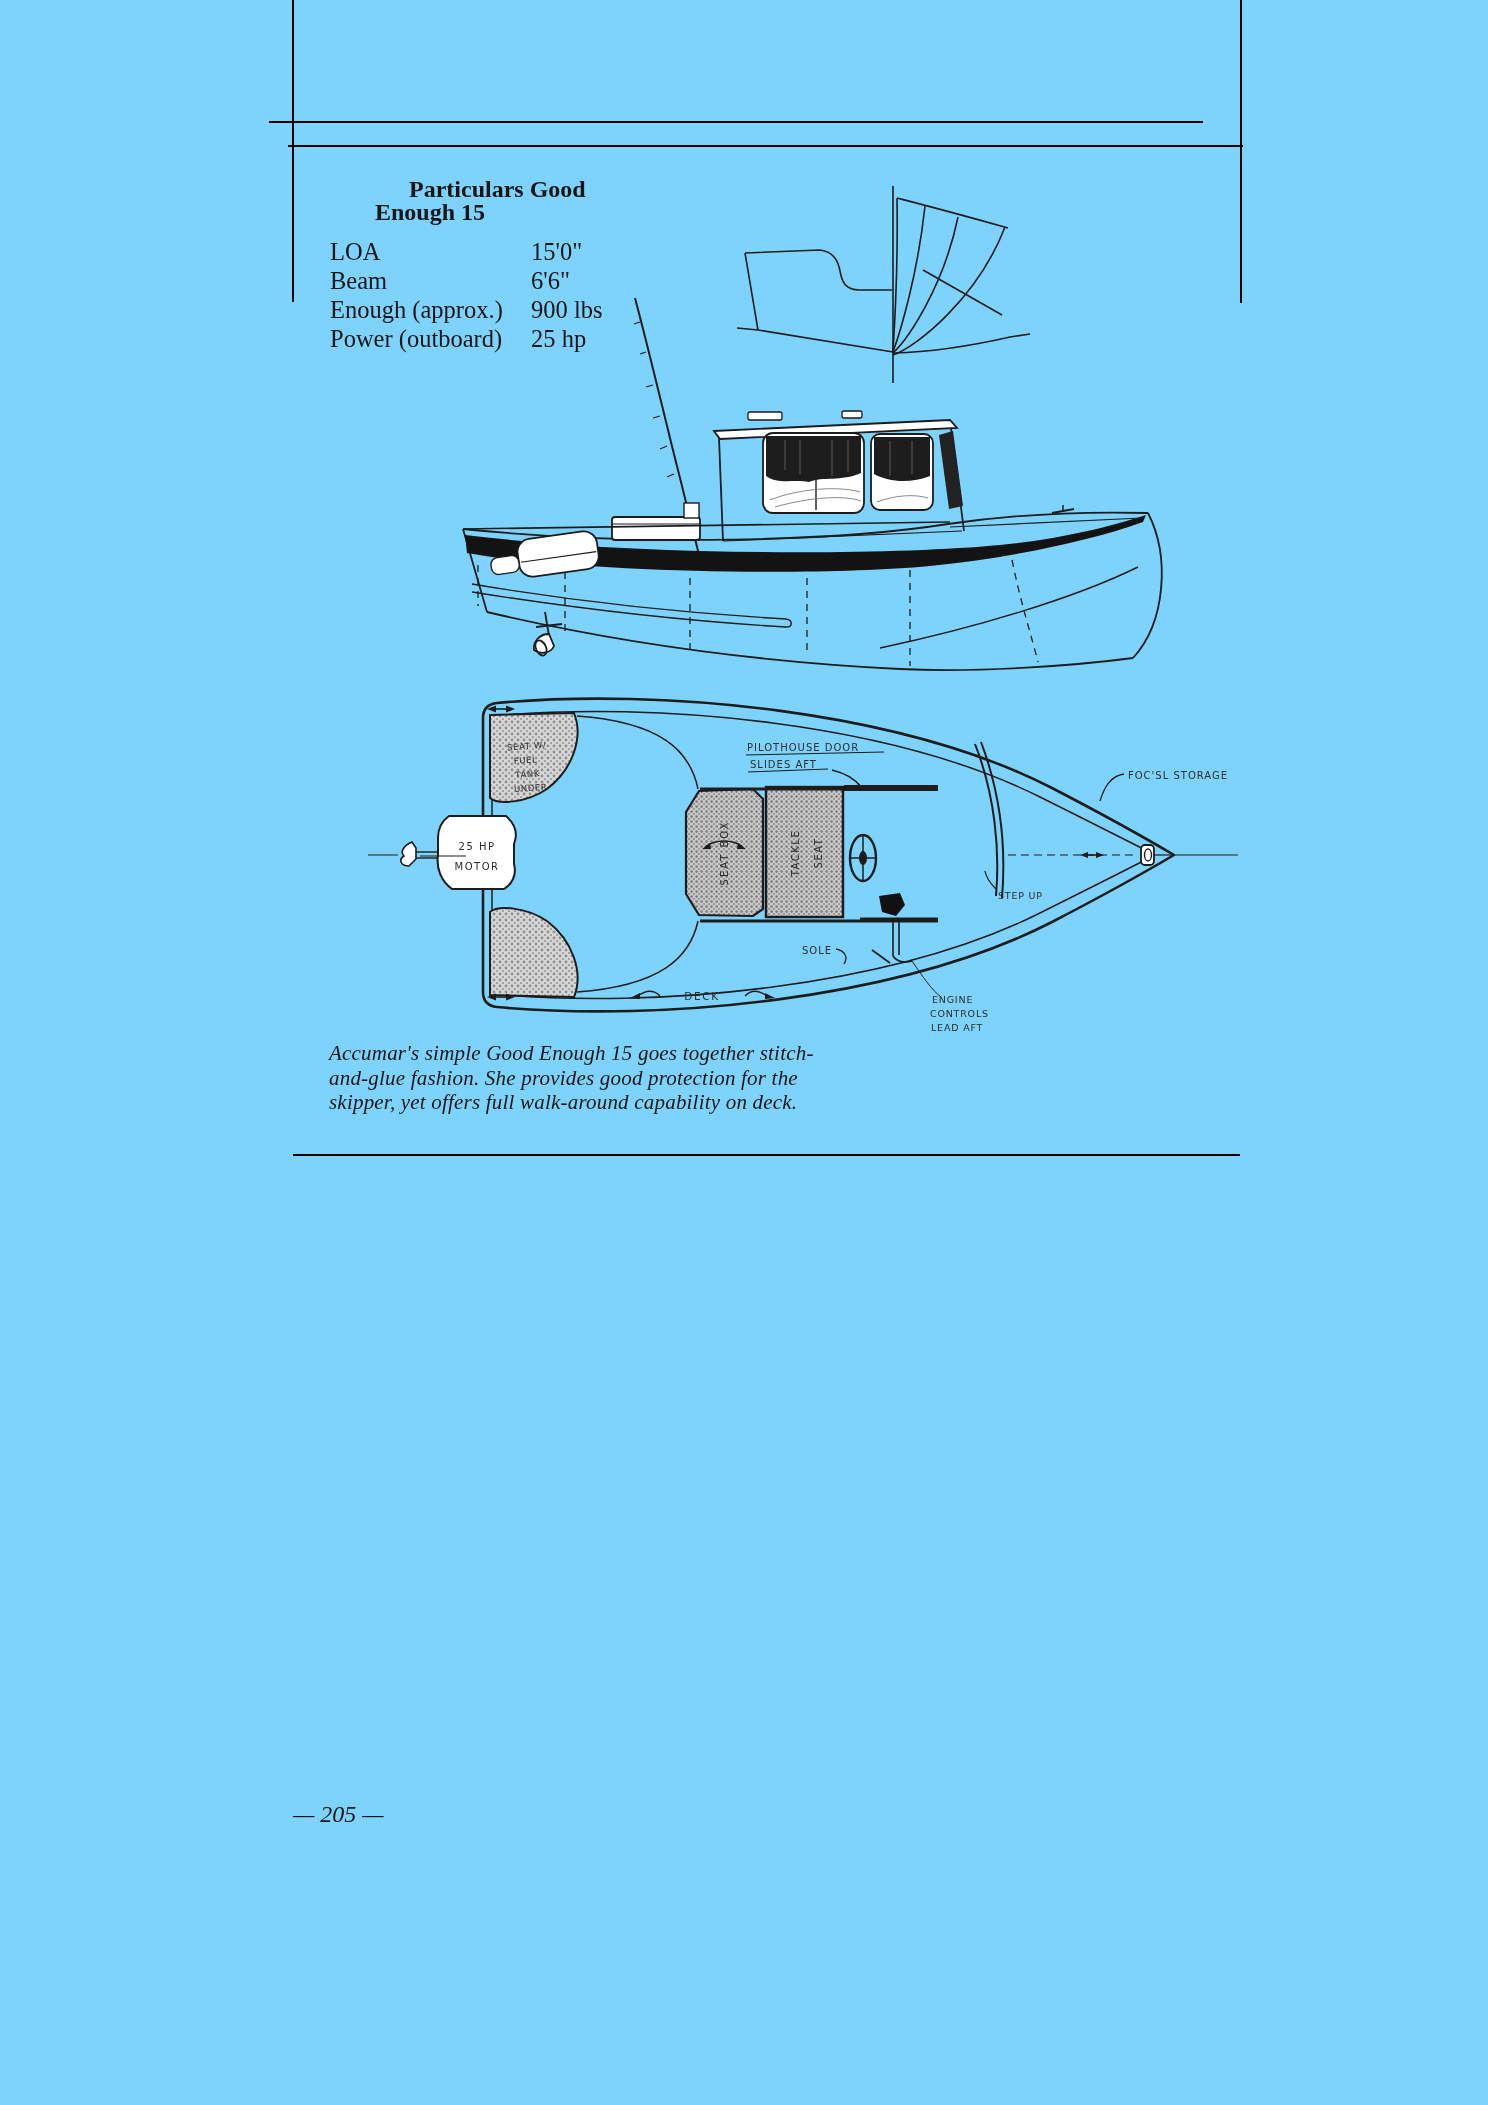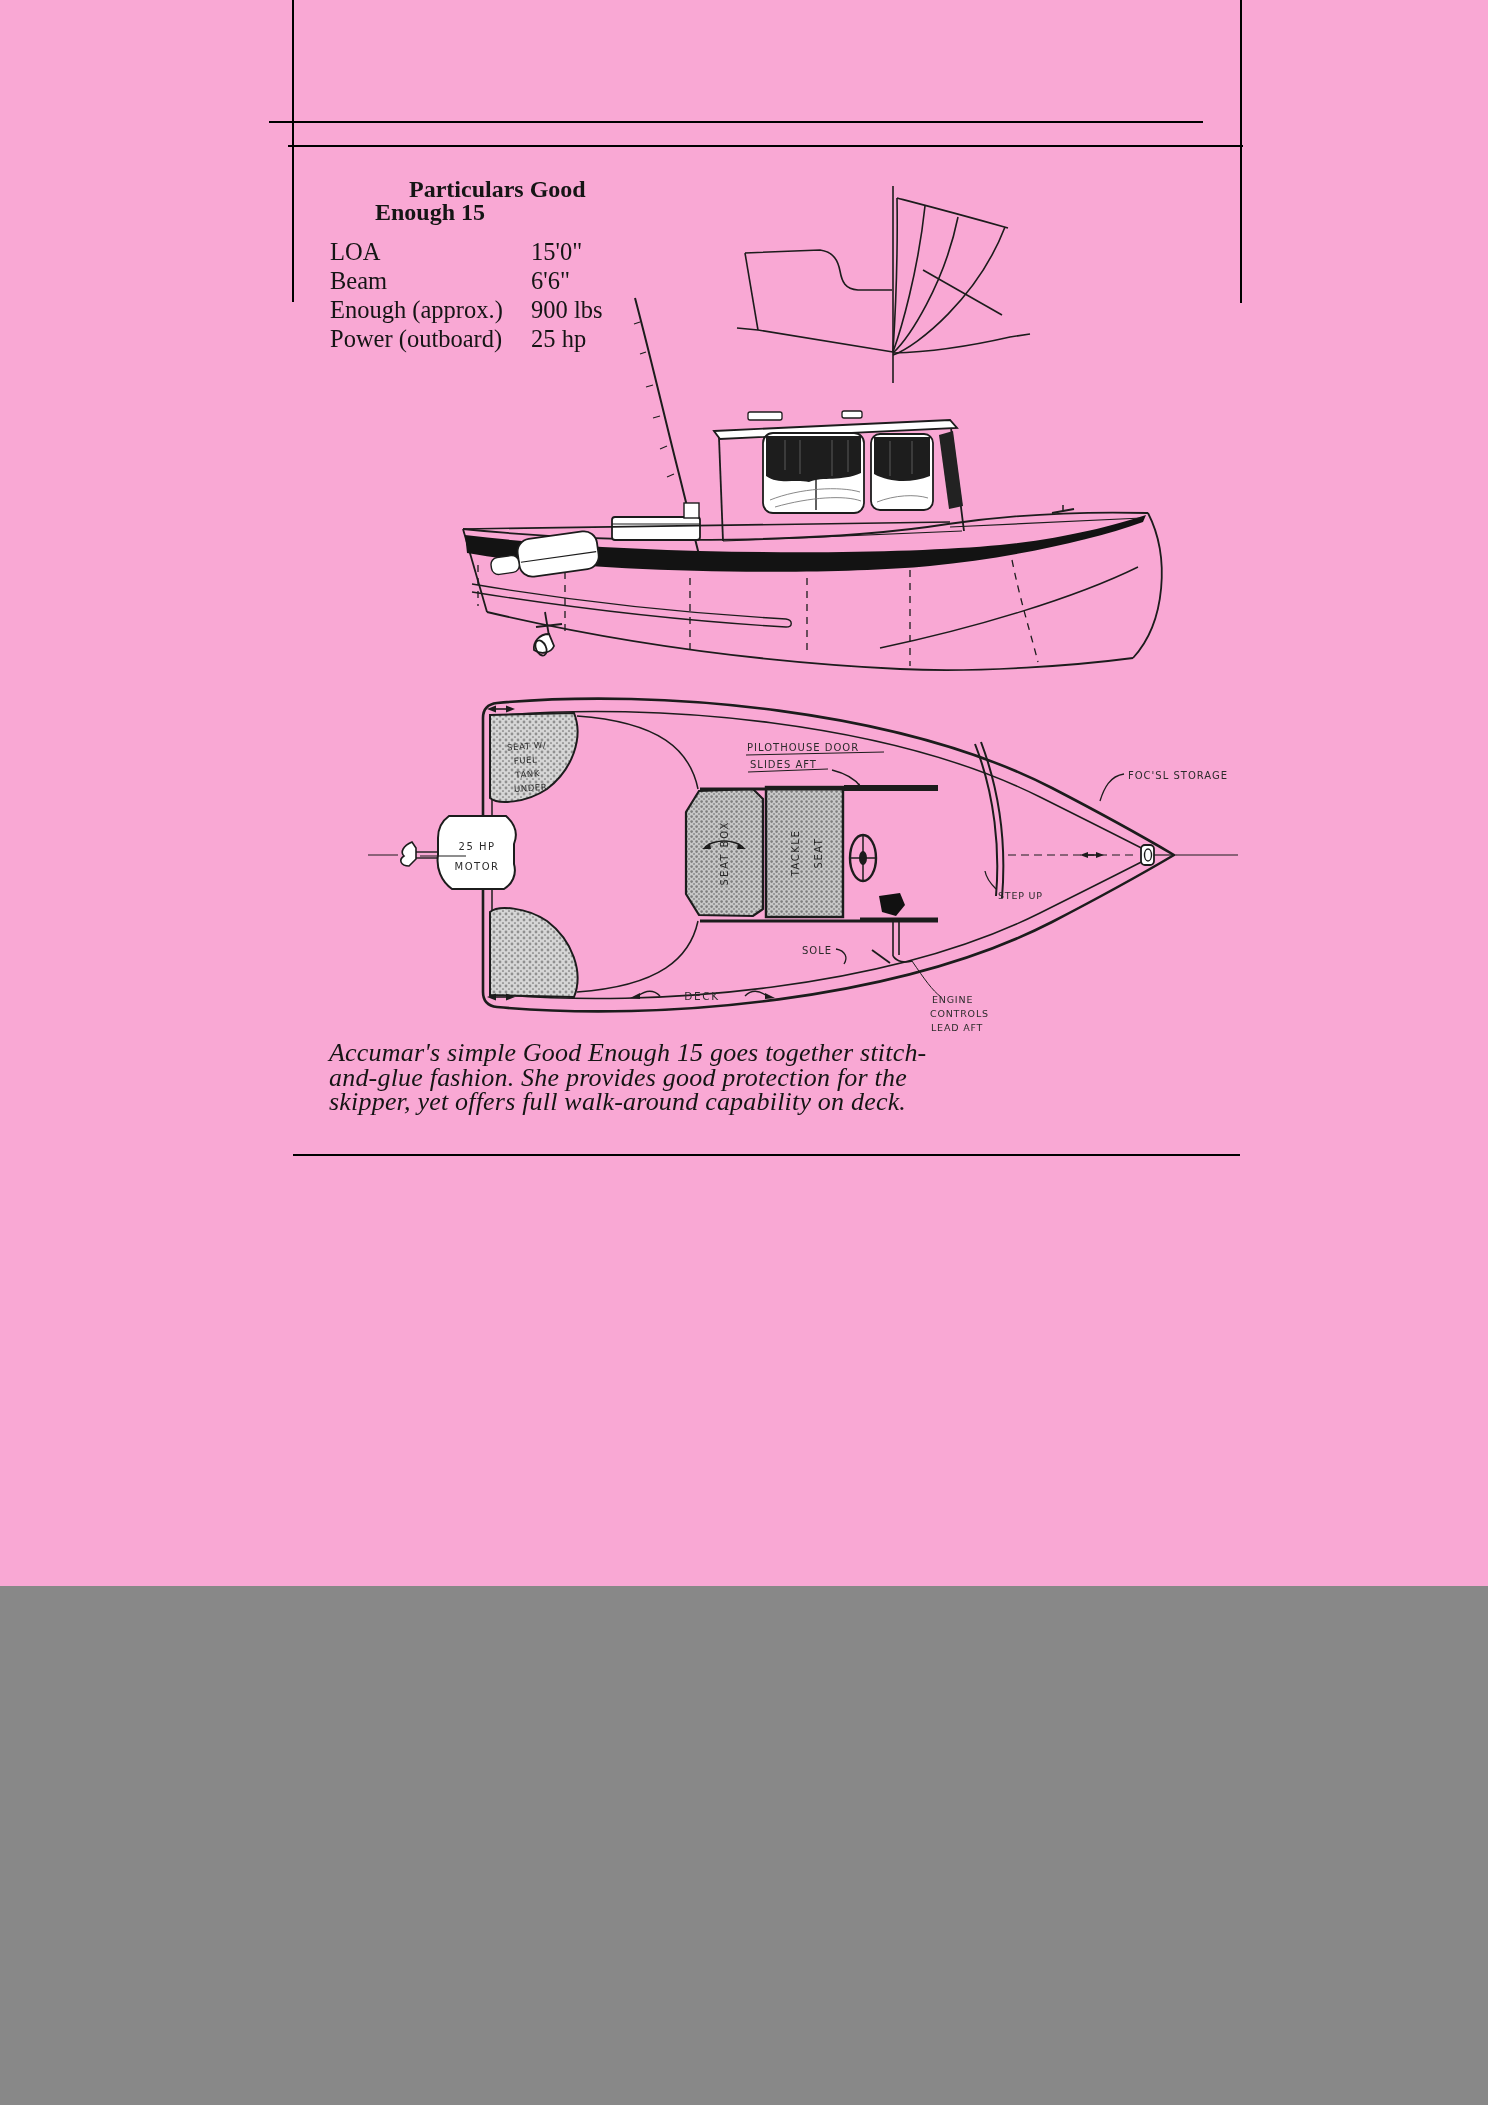--- a/index.html
+++ b/index.html
@@ -1,28 +1,28 @@
 <!DOCTYPE html>
 <html><head>
 <meta charset="utf-8">
 <style>
   html,body{margin:0;padding:0;background:#888;}
-  .page{position:relative;width:1488px;height:1586px;background:#f9a8d4;
+  .page{position:relative;width:1488px;height:2105px;background:#7dd3fc;
         font-family:"Liberation Serif",serif;color:#151515;overflow:hidden;margin:0 auto;}
   .rule{position:absolute;background:#000;}
   
   .particulars{position:absolute;left:330px;top:178px;font-size:24.5px;line-height:29px;}
   .p-title{font-weight:bold;font-size:24px;line-height:23px;white-space:nowrap;}
   .t1{padding-left:79px;}
   .t2{padding-left:45px;margin-bottom:13px;}
   .spec-row{display:flex;white-space:nowrap;}
   .spec-label{width:201px;}
   
   .caption{position:absolute;left:329px;top:1041px;font-style:italic;
-           font-size:26px;line-height:24.6px;letter-spacing:.2px;white-space:nowrap;}
+           font-size:21px;line-height:24.6px;letter-spacing:.2px;white-space:nowrap;}
   
   .pageno{position:absolute;left:293px;top:1801px;width:947px;text-align:left;
           font-style:italic;font-size:24px;}
   svg.art{position:absolute;left:0;top:0;}
   .h{font-family:"DejaVu Sans",sans-serif;fill:#2b2b2b;}
 </style>
 </head>
 <body>
 
 <div class="page">

